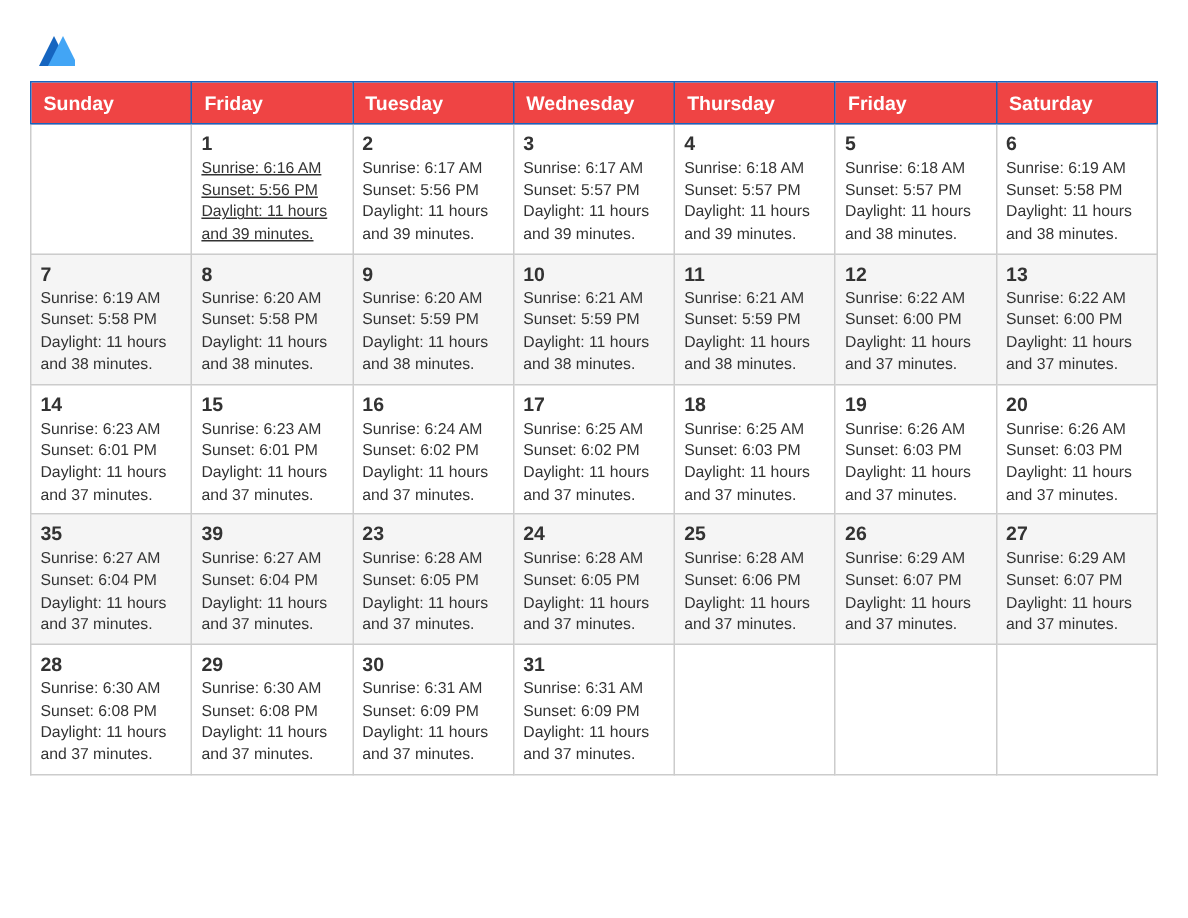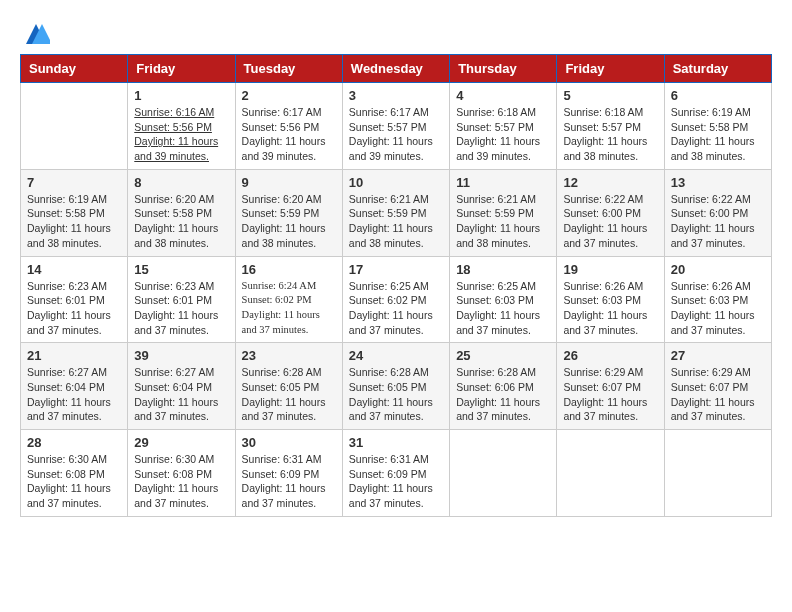--- a/index.html
+++ b/index.html
@@ -45,21 +45,21 @@
       font-size: 15px;
       color: #555;
       margin-top: 2px;
     }
     .calendar {
       width: 100%;
       border-collapse: collapse;
       border: 1px solid #ccc;
     }
     .calendar th {
-      background: #b91c1c;
+      background: #ef4444;
       color: #fff;
       font-size: 13px;
       font-weight: bold;
       padding: 6px 8px;
       text-align: left;
       border: 1px solid #1565C0;
     }
     .calendar td {
       vertical-align: top;
       padding: 5px 6px;
@@ -213,21 +213,21 @@
 Daylight: 11 hours and 37 minutes.</div>
         </td>
         <td>
           <span class="day-number">15</span>
           <div class="day-info" style="white-space: pre-line;">Sunrise: 6:23 AM
 Sunset: 6:01 PM
 Daylight: 11 hours and 37 minutes.</div>
         </td>
         <td>
           <span class="day-number">16</span>
-          <div class="day-info" style="white-space: pre-line; font-family: Liberation Serif, serif;">Sunrise: 6:24 AM
+          <div class="day-info" style="white-space: pre-line;">Sunrise: 6:24 AM
 Sunset: 6:02 PM
 Daylight: 11 hours and 37 minutes.</div>
         </td>
         <td>
           <span class="day-number">17</span>
           <div class="day-info" style="white-space: pre-line;">Sunrise: 6:25 AM
 Sunset: 6:02 PM
 Daylight: 11 hours and 37 minutes.</div>
         </td>
         <td>
@@ -244,21 +244,21 @@
         </td>
         <td>
           <span class="day-number">20</span>
           <div class="day-info" style="white-space: pre-line;">Sunrise: 6:26 AM
 Sunset: 6:03 PM
 Daylight: 11 hours and 37 minutes.</div>
         </td>
       </tr>
       <tr>
         <td>
-          <span class="day-number">21</span>
+          <span class="day-number">35</span>
           <div class="day-info" style="white-space: pre-line;">Sunrise: 6:27 AM
 Sunset: 6:04 PM
 Daylight: 11 hours and 37 minutes.</div>
         </td>
         <td>
           <span class="day-number">39</span>
           <div class="day-info" style="white-space: pre-line;">Sunrise: 6:27 AM
 Sunset: 6:04 PM
 Daylight: 11 hours and 37 minutes.</div>
         </td>

